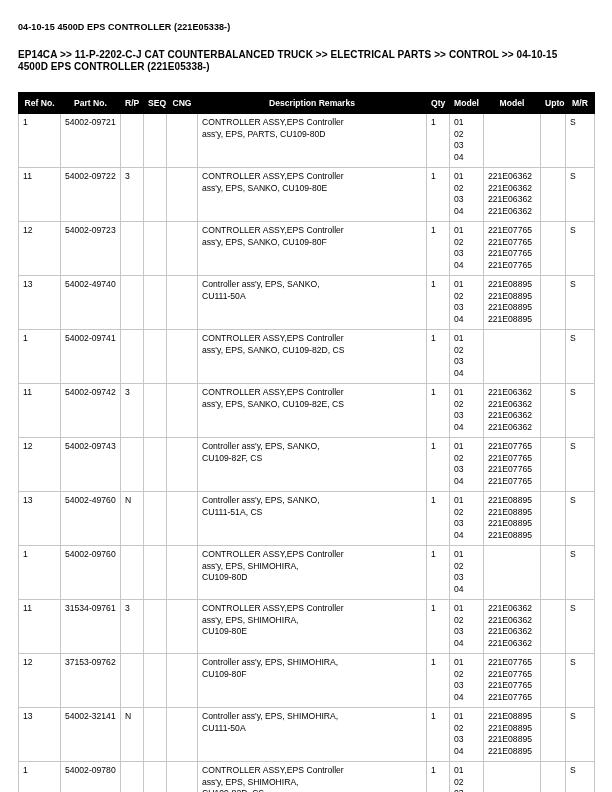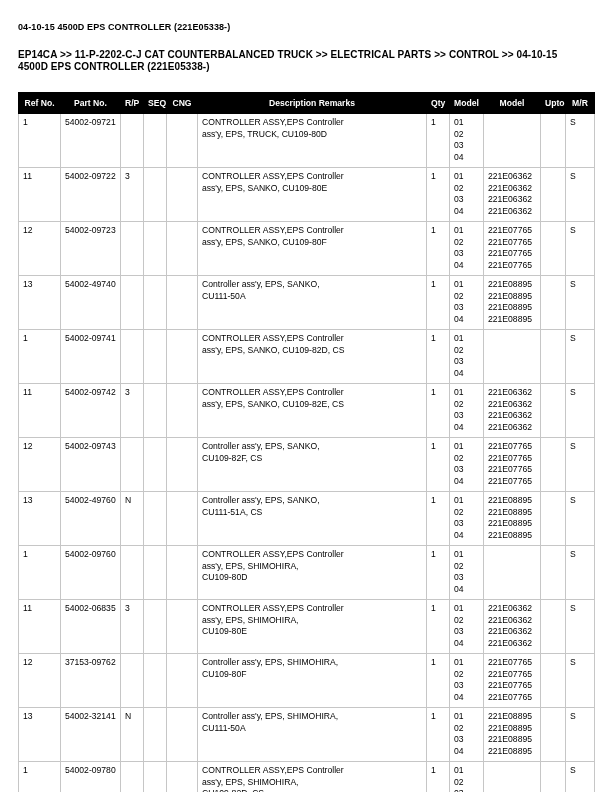--- a/index.html
+++ b/index.html
@@ -92,21 +92,21 @@
     </thead>
     <tbody>
         <tr>
           <td>1</td>
           <td>54002-09721</td>
           <td></td>
           <td></td>
           <td></td>
           <td>
             <div>CONTROLLER ASSY,EPS Controller</div>
-            <div>ass'y, EPS, TRUCK, CU109-80D</div>
+            <div>ass'y, EPS, PARTS, CU109-80D</div>
           </td>
           <td>1</td>
           <td>
             <div>01</div>
             <div>02</div>
             <div>03</div>
             <div>04</div>
           </td>
           <td></td>
           <td></td>
@@ -306,21 +306,21 @@
             <div>02</div>
             <div>03</div>
             <div>04</div>
           </td>
           <td></td>
           <td></td>
           <td>S</td>
         </tr>
         <tr>
           <td>11</td>
-          <td>54002-06835</td>
+          <td>31534-09761</td>
           <td>3</td>
           <td></td>
           <td></td>
           <td>
             <div>CONTROLLER ASSY,EPS Controller</div>
             <div>ass'y, EPS, SHIMOHIRA,</div>
             <div>CU109-80E</div>
           </td>
           <td>1</td>
           <td>

